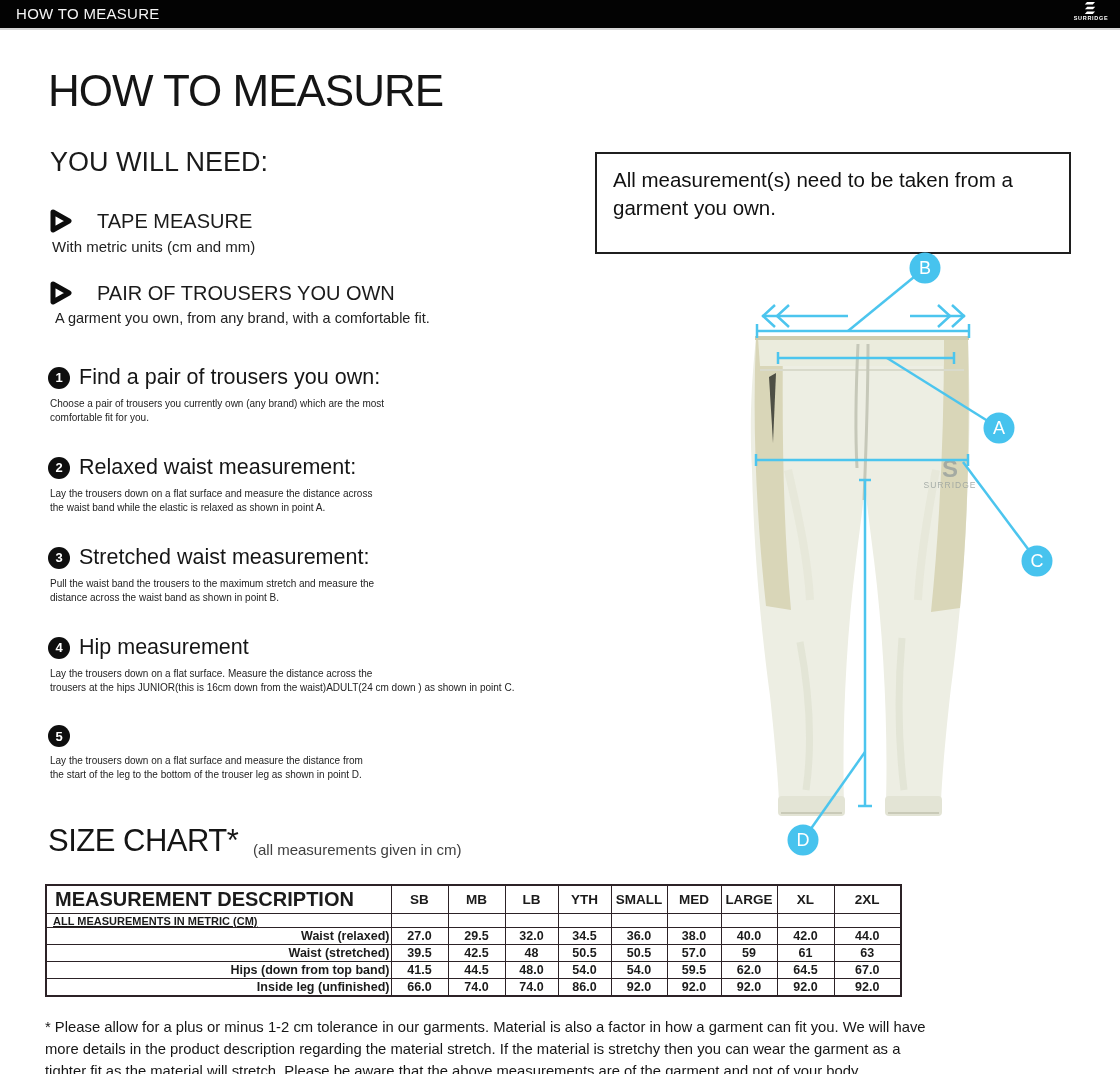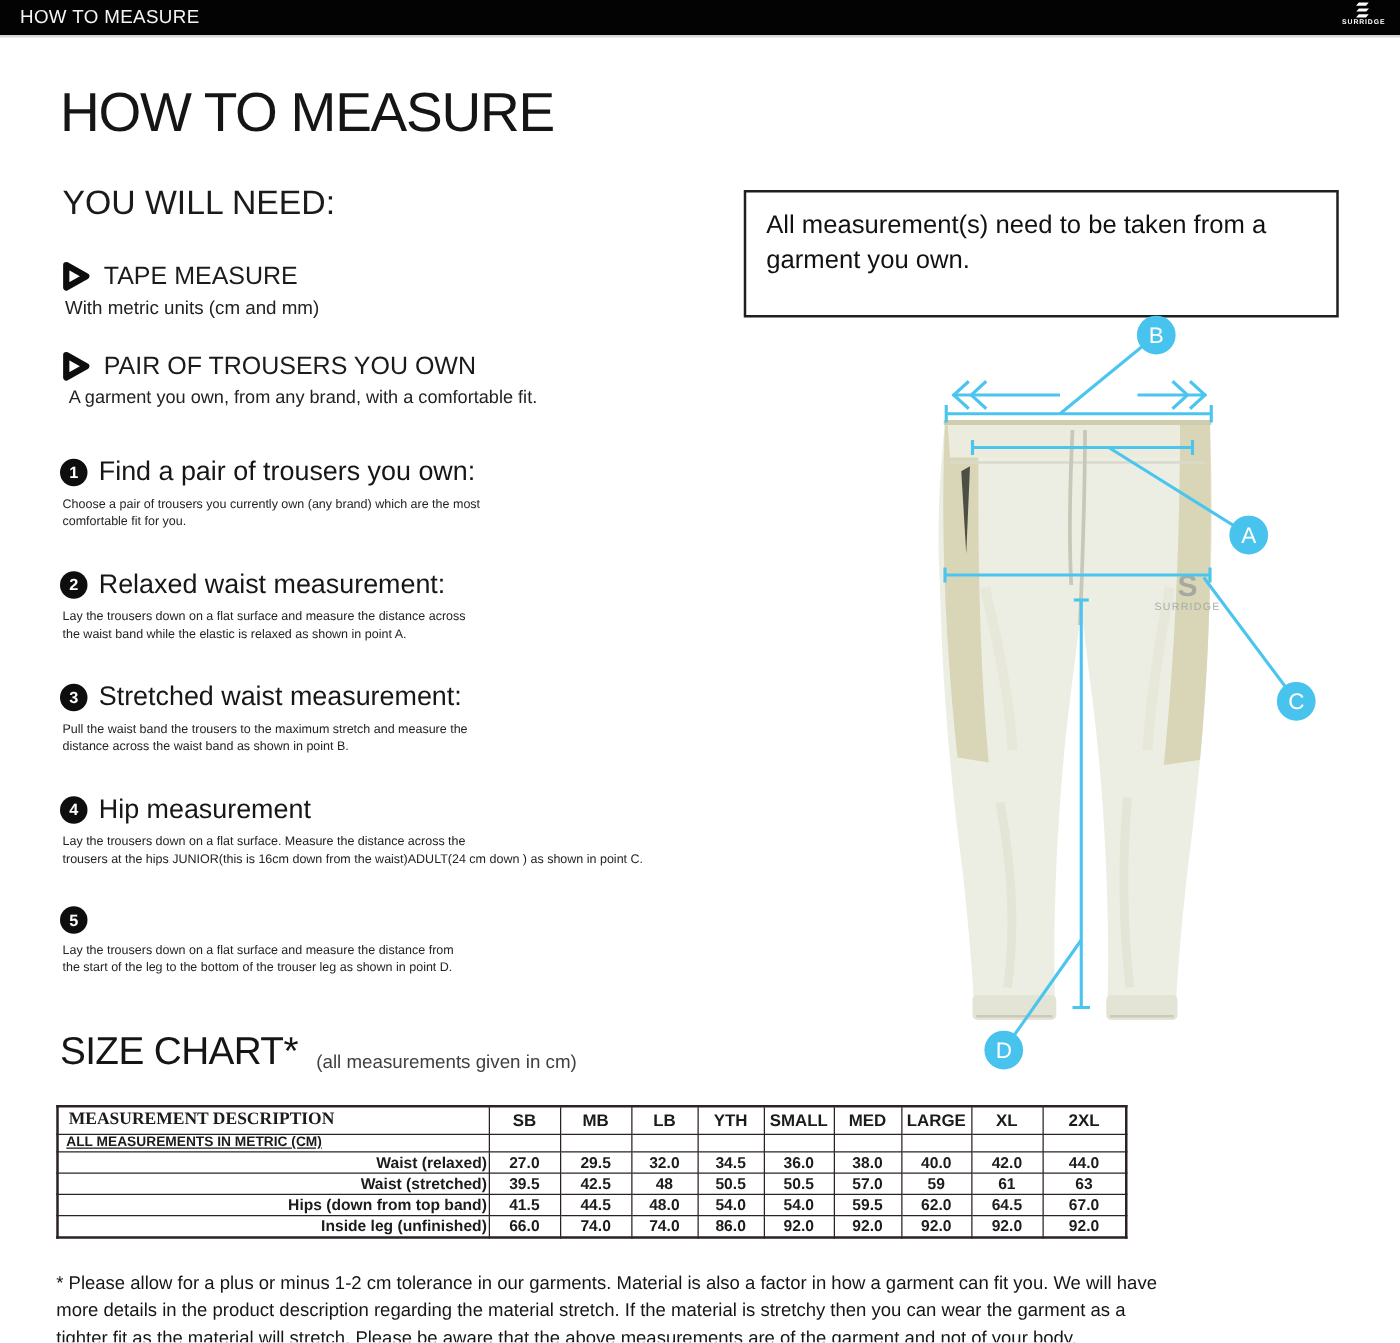--- a/index.html
+++ b/index.html
@@ -13,21 +13,21 @@
   .topbar-title { position:absolute; left:16px; top:5px; color:#f5f5f5; font-size:15px; letter-spacing:.3px; }
   .logo { position:absolute; right:6px; top:1px; width:46px; text-align:center; color:#ffffff; line-height:1; }
   .logo svg { display:block; margin:0 auto 1px auto; }
   .logo-text { font-size:5.5px; font-weight:bold; letter-spacing:.7px; }
 
   
   .h1 { position:absolute; left:48px; top:66px; font-size:44px; letter-spacing:-1px; color:#151515; }
   .h2 { position:absolute; left:50px; top:147px; font-size:27px; color:#1a1a1a; }
 
   
-  .need { position:absolute; left:50px; display:flex; align-items:center; gap:10px; font-size:20px; }
+  .need { position:absolute; left:50px; display:flex; align-items:center; gap:24px; font-size:20px; }
   .need svg { display:block; }
   .need-sub { position:absolute; color:#222; }
 
   
   .step { position:absolute; left:48px; }
   .step-head { display:flex; align-items:center; gap:9px; font-size:21.5px; color:#161616; }
   .step-num { width:22px; height:22px; border-radius:50%; background:#0e0e0e; color:#fff;
               font-size:13px; font-weight:bold; display:flex; align-items:center; justify-content:center; flex:0 0 22px; }
   .step-body { margin:7px 0 0 2px; font-size:10px; line-height:1.44; color:#232323;
                white-space:pre-line; max-width:720px; }
@@ -41,21 +41,21 @@
   .diagram { position:absolute; left:700px; top:230px; width:420px; height:640px; z-index:1; }
   .diagram text.circ { font-family:"Liberation Sans", sans-serif; }
 
   
   .sc-h { position:absolute; left:48px; top:823px; font-size:31px; letter-spacing:-.5px; color:#151515; }
   .sc-sub { position:absolute; left:253px; top:841px; font-size:15px; color:#404040; }
   table.sizes { position:absolute; left:45px; top:884px; border-collapse:collapse; table-layout:fixed;
                 width:855px; background:#fff; z-index:2; }
   table.sizes th, table.sizes td { border:1px solid #2c2226; box-sizing:border-box; overflow:hidden; }
   table.sizes { border:2px solid #2c2226; }
-  th.desc { text-align:left; padding:2px 0 2px 8px; font-size:14px; height:22px;font-family:Liberation Serif, serif; }
+  th.desc { text-align:left; padding:2px 0 2px 8px; font-size:20px; height:22px; }
   th.col  { font-size:13.5px; padding:2px 1px; height:22px; }
   tr.metric td { height:14px; font-size:11px; font-weight:bold; padding:0 0 0 6px; text-align:left;text-decoration:underline; }
   tr.vals td { height:17px; font-size:12.5px; font-weight:bold; text-align:center; padding:1px; }
   tr.vals td.lbl { text-align:right; padding-left:8px; }
 
   
   .footnote { position:absolute; left:45px; top:1017px; width:1055px; font-size:14.8px;
               line-height:1.47; color:#161616; white-space:pre-line; }
 </style>
 </head>

